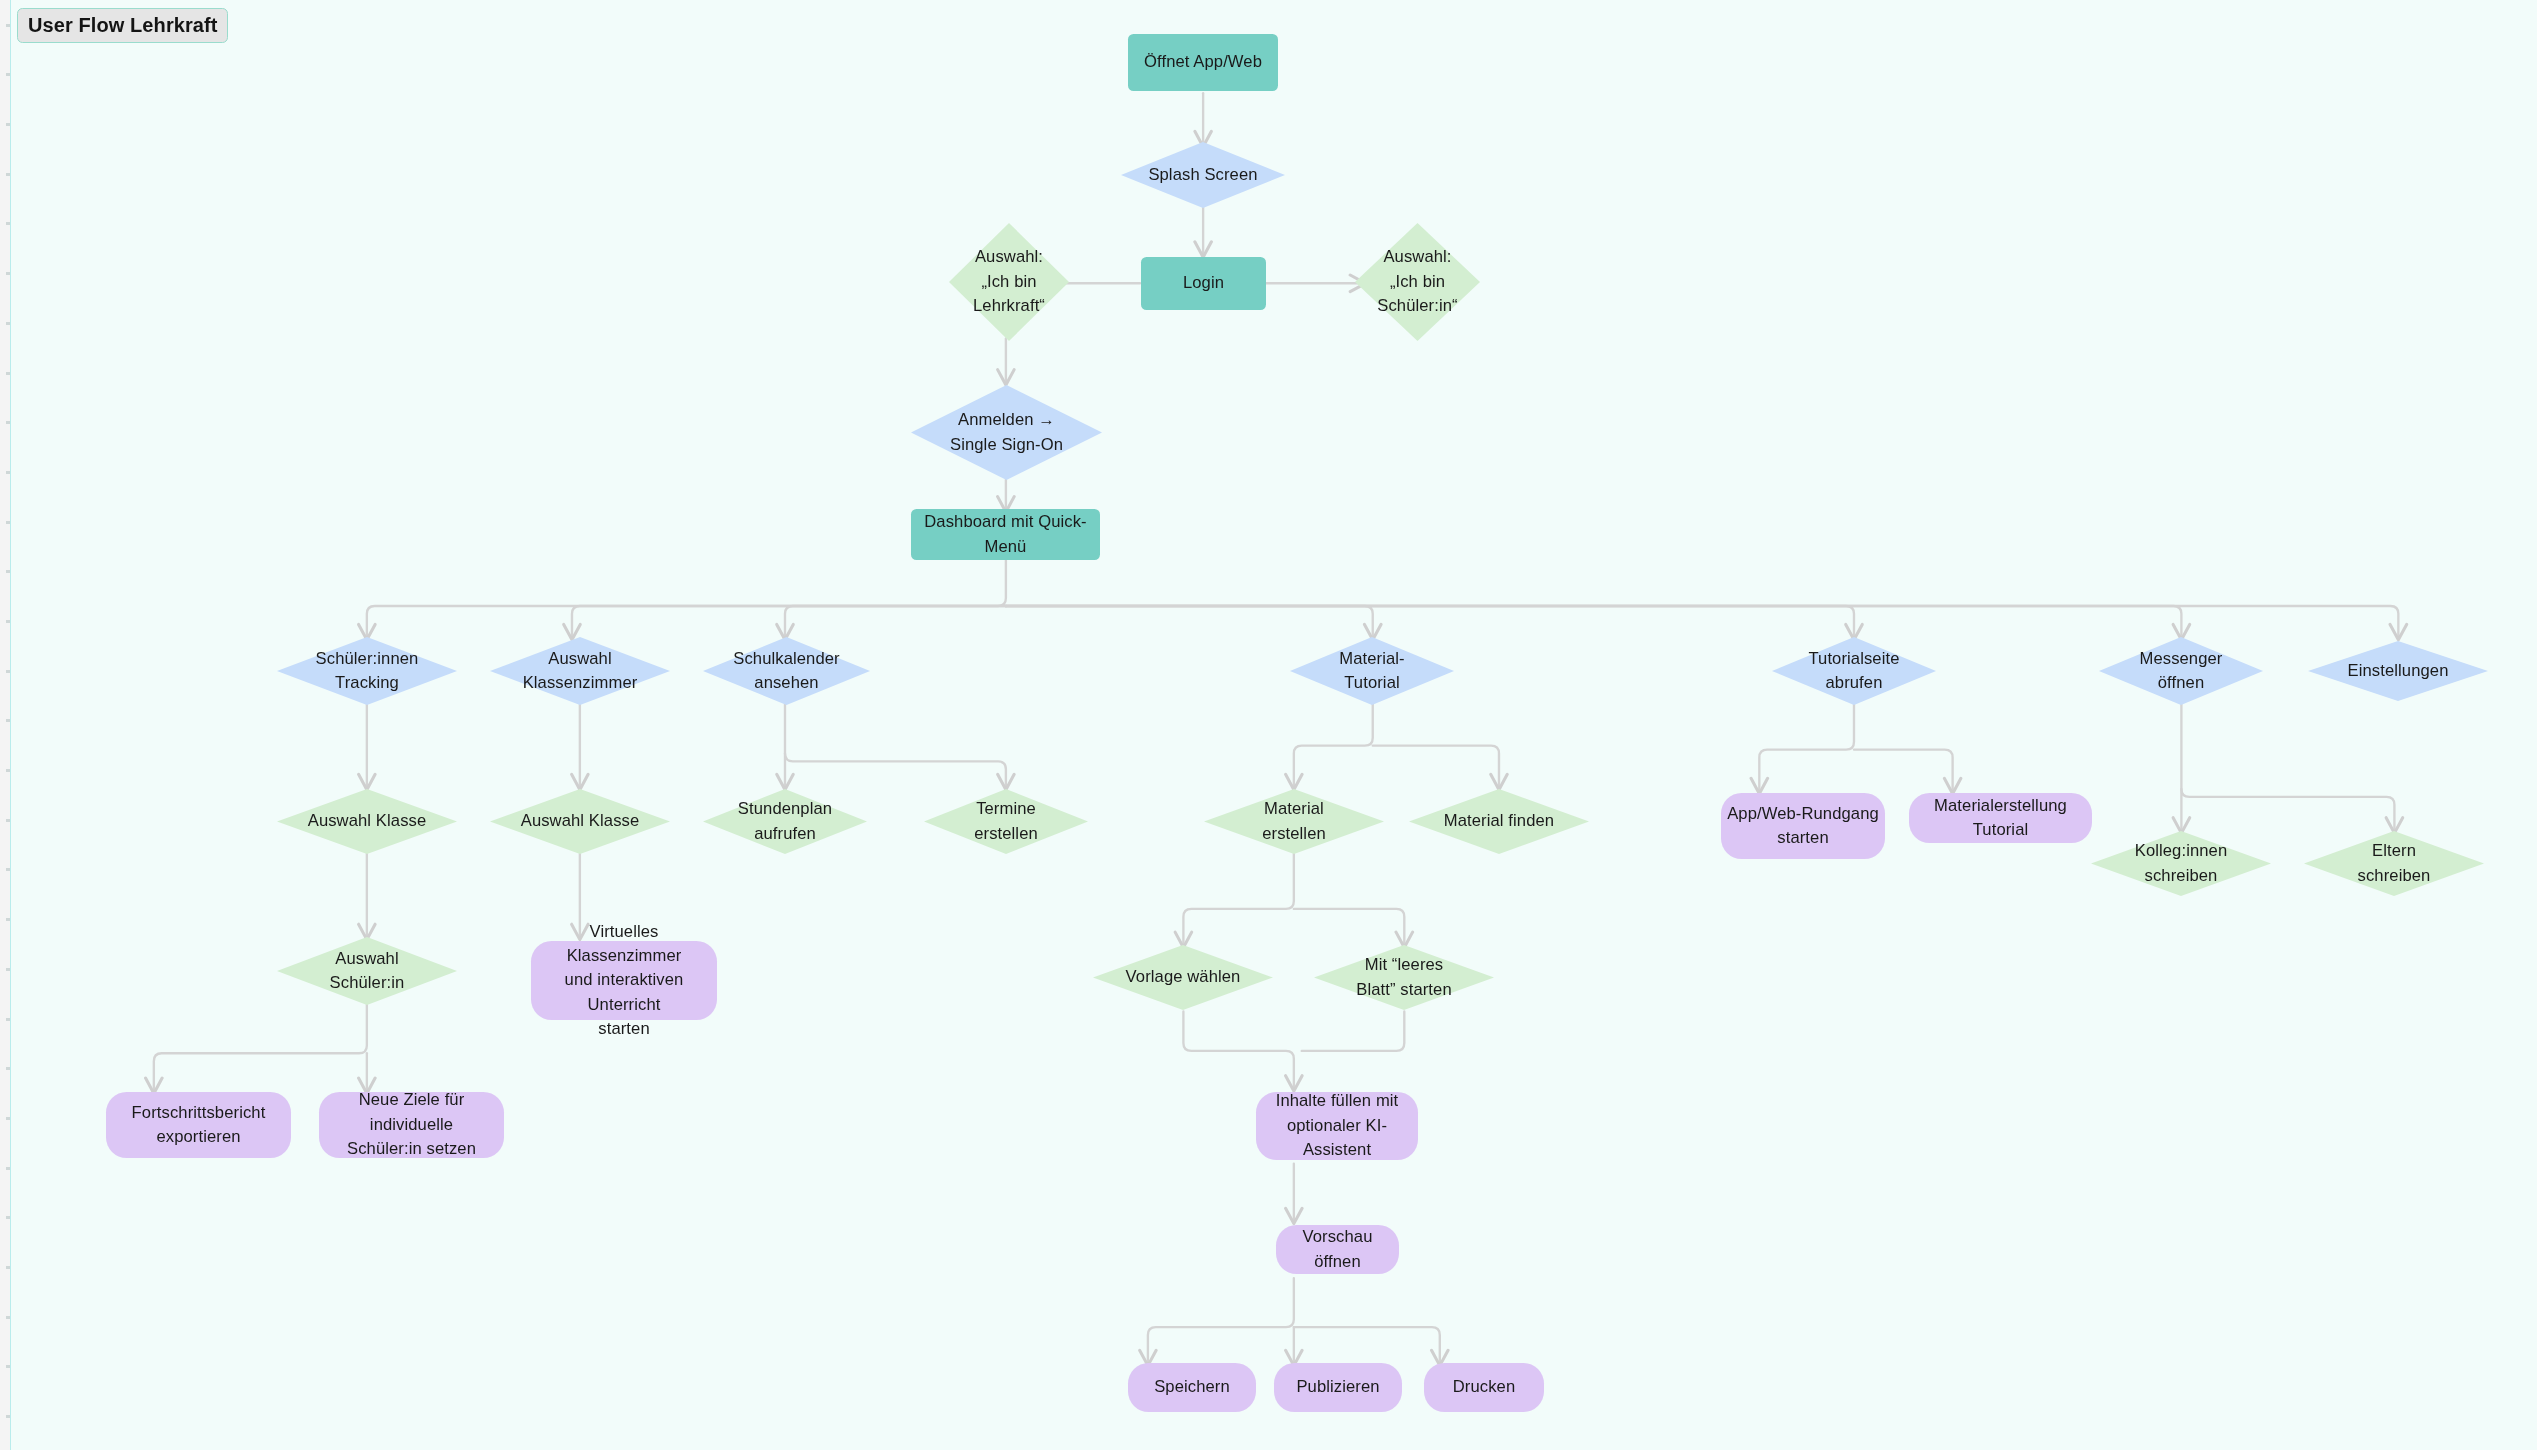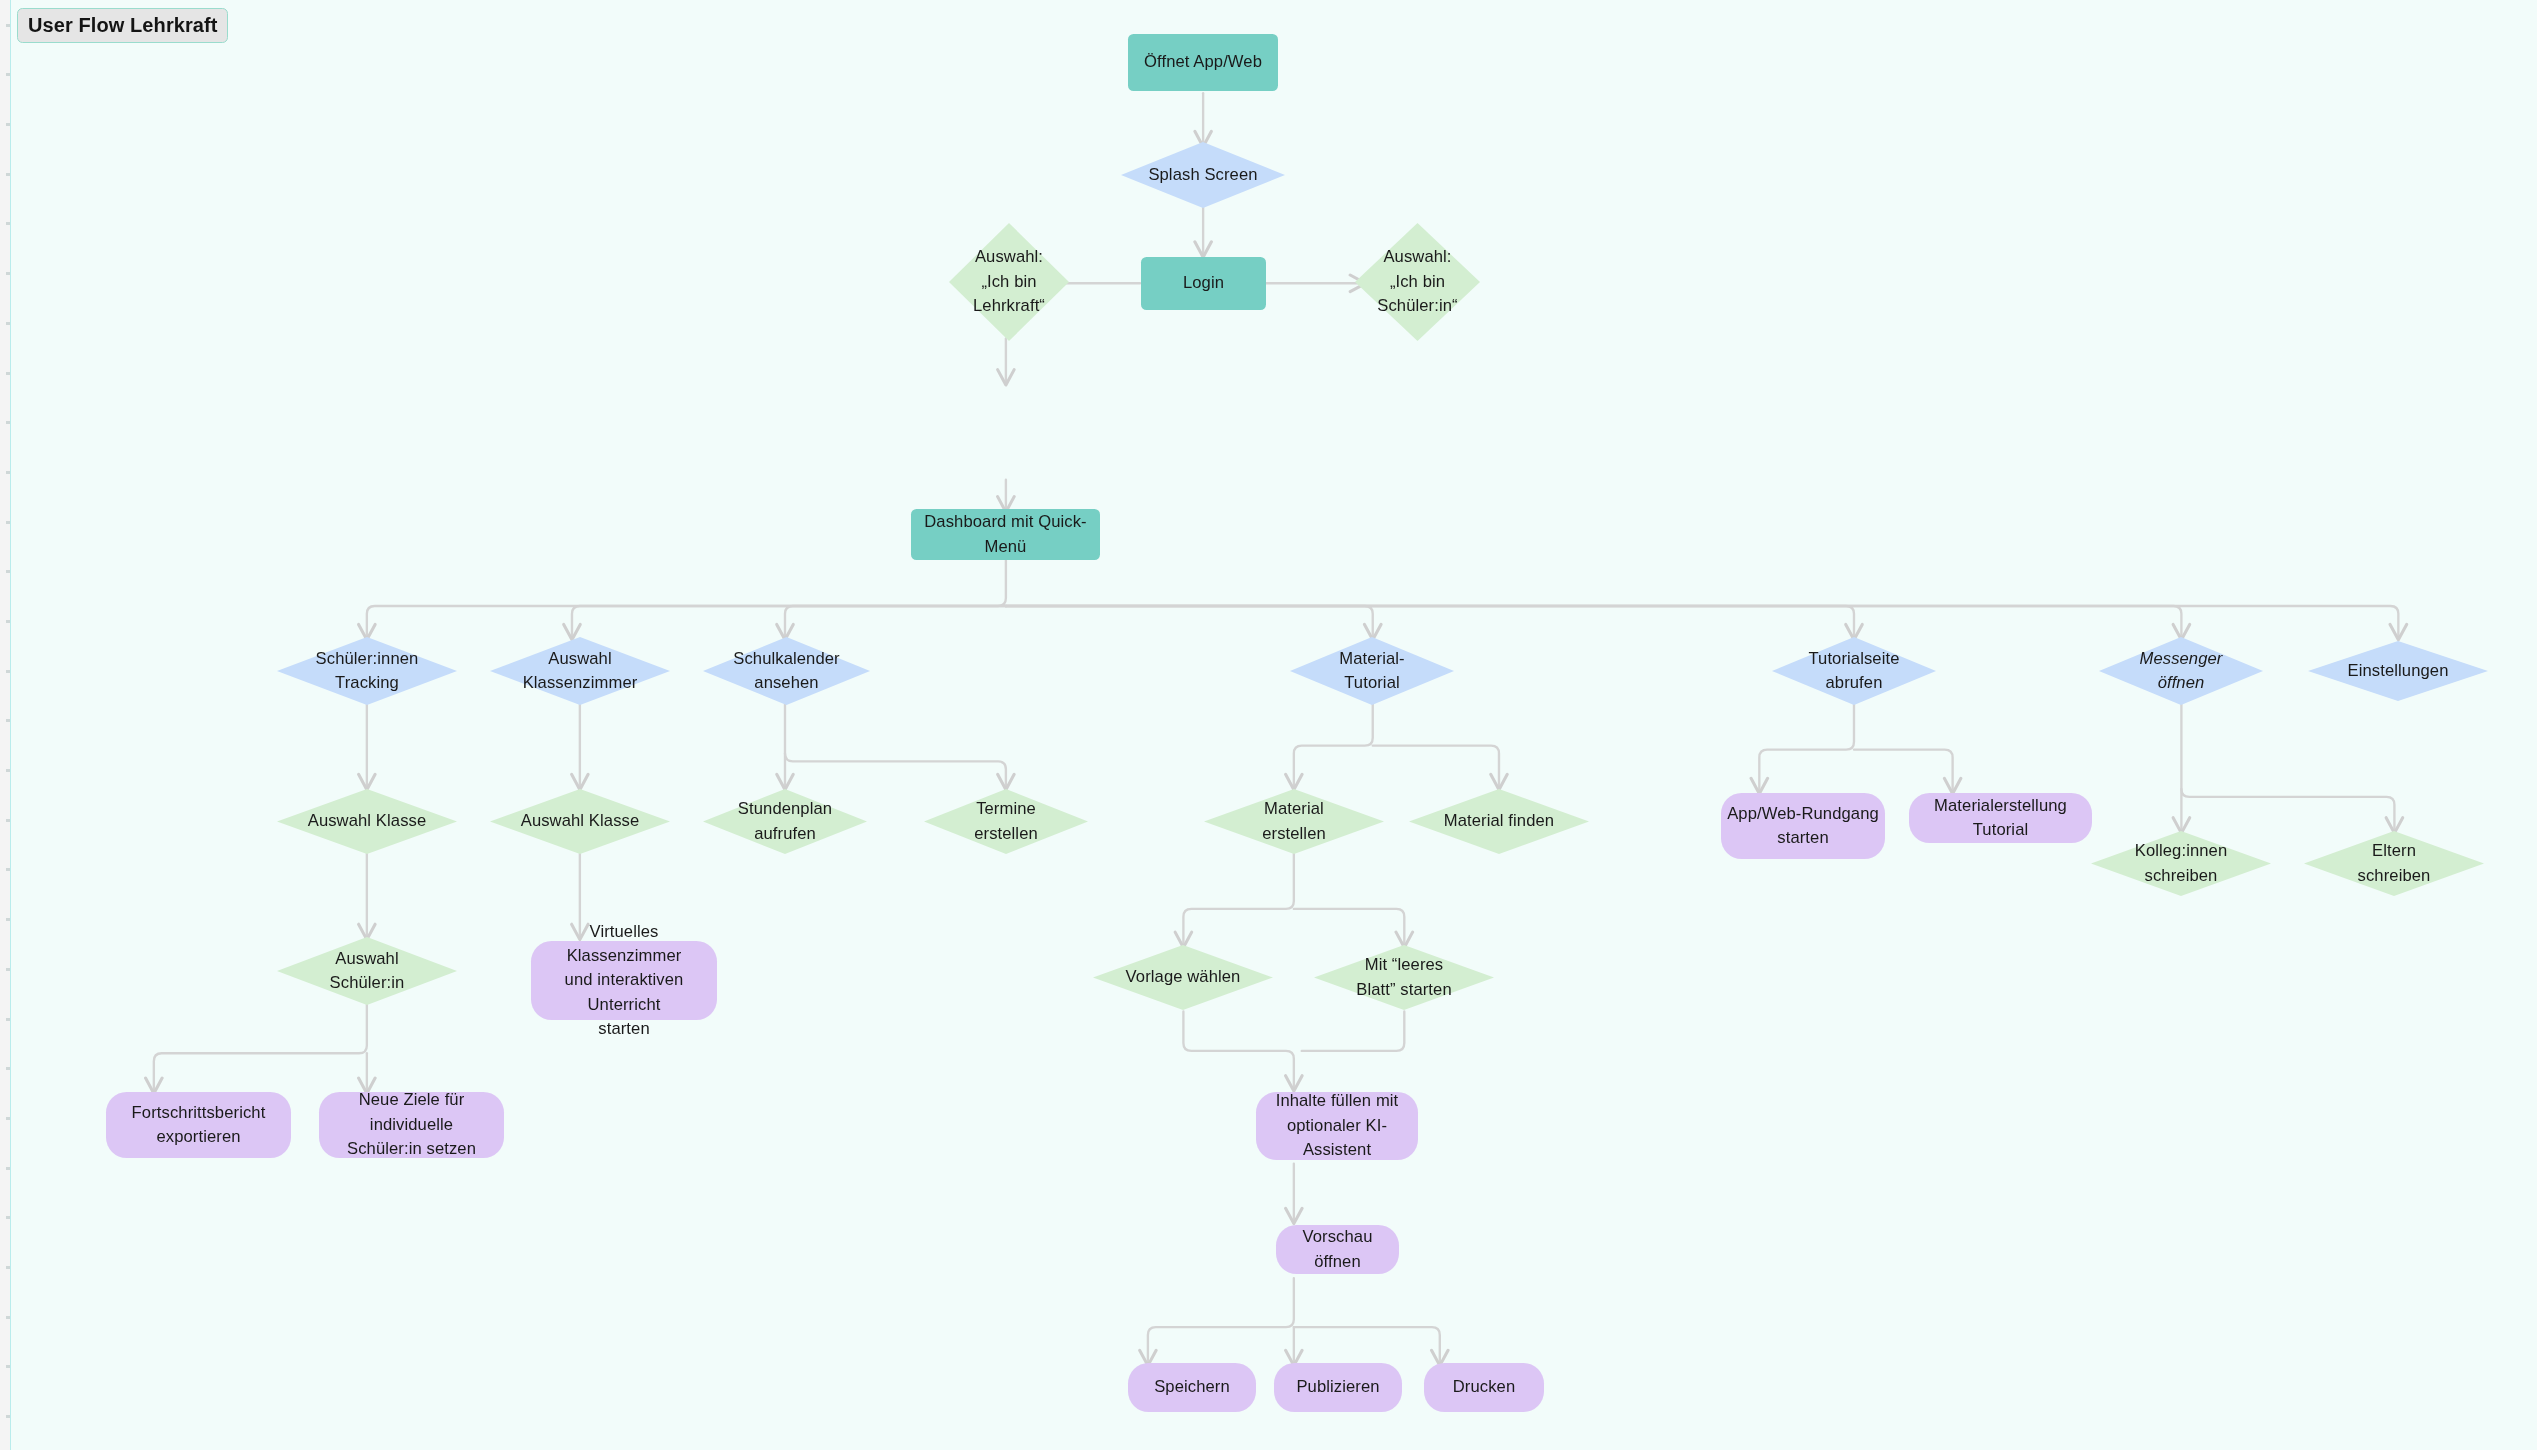--- a/index.html
+++ b/index.html
@@ -211,20 +211,25 @@
     <span class="lbl">Login</span>
   </div>
 
   <div class="node diamond-green" style="left:1355px;top:223px;width:125px;height:118px;flex-direction:column;">
     <span class="shape"></span>
     <span class="lbl">Auswahl:</span>
     <span class="lbl">„Ich bin</span>
     <span class="lbl">Schüler:in“</span>
   </div>
 
+  <div class="node diamond-blue" style="left:911px;top:385px;width:191px;height:95px;flex-direction:column;">
+    <span class="shape"></span>
+    <span class="lbl">Anmelden →</span>
+    <span class="lbl">Single Sign-On</span>
+  </div>
 
   <div class="node rect" style="left:911px;top:509px;width:189px;height:51px;">
     <span class="lbl">Dashboard mit Quick-Menü</span>
   </div>
 
   <div class="node diamond-blue" style="left:277px;top:637px;width:180px;height:68px;flex-direction:column;">
     <span class="shape"></span>
     <span class="lbl">Schüler:innen</span>
     <span class="lbl">Tracking</span>
   </div>
@@ -246,21 +251,21 @@
     <span class="lbl">Material-</span>
     <span class="lbl">Tutorial</span>
   </div>
 
   <div class="node diamond-blue" style="left:1772px;top:637px;width:164px;height:68px;flex-direction:column;">
     <span class="shape"></span>
     <span class="lbl">Tutorialseite</span>
     <span class="lbl">abrufen</span>
   </div>
 
-  <div class="node diamond-blue" style="left:2099px;top:637px;width:164px;height:68px;flex-direction:column;font-style:italic;">
+  <div class="node diamond-blue" style="left:2099px;top:637px;width:164px;height:68px;flex-direction:column;">
     <span class="shape"></span>
     <span class="lbl">Messenger</span>
     <span class="lbl">öffnen</span>
   </div>
 
   <div class="node diamond-blue" style="left:2308px;top:641px;width:180px;height:60px;">
     <span class="shape"></span>
     <span class="lbl">Einstellungen</span>
   </div>
 

